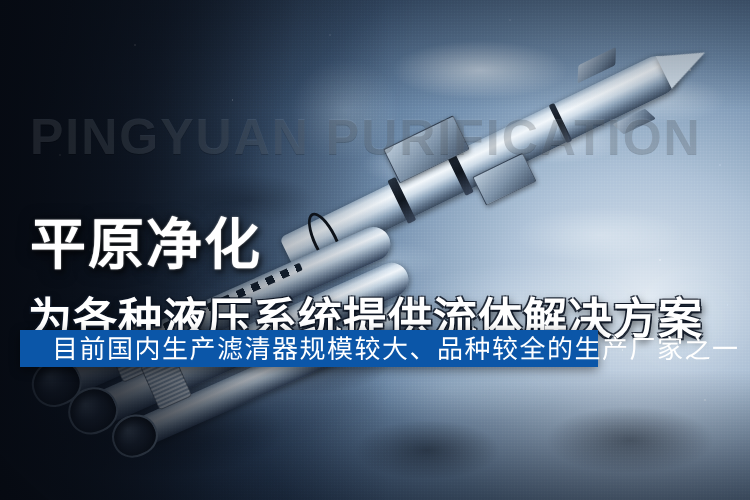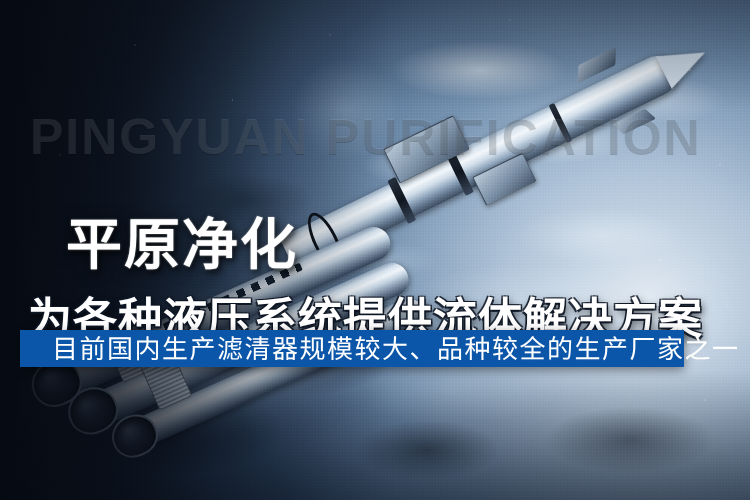--- a/index.html
+++ b/index.html
@@ -295,21 +295,20 @@
     font-size: 56px;
     font-weight: bold;
     line-height: 1.05;
     letter-spacing: 2px;
     color: #ffffff;
     text-shadow:
       0 0 2px rgba(255,255,255,0.55),
       2px 3px 6px rgba(0,0,0,0.75),
       0 2px 16px rgba(0,0,0,0.55);
     white-space: nowrap;
-    margin-left: 36px;
   }
 
   #subhead {
     position: absolute;
     left: 28px;
     top: 258px;
     font-size: 44px;
     font-weight: bold;
     line-height: 1.08;
     letter-spacing: 1px;
@@ -320,21 +319,21 @@
        1.5px -1.5px 0 rgba(14,22,36,0.85),
       -1.5px  1.5px 0 rgba(14,22,36,0.85),
        1.5px  1.5px 0 rgba(14,22,36,0.85),
        2px 4px 9px rgba(0,0,0,0.70);
   }
 
   #tagline-bar {
     position: absolute;
     left: 20px;
     top: 330px;
-    width: 664px;
+    width: 578px;
     height: 37px;
     background: #0b56a8;
     box-shadow: 0 3px 10px rgba(0,0,0,0.45);
     display: flex;
     align-items: center;
   }
   #tagline-text {
     margin-left: 32px;
     font-size: 26px;
     font-weight: normal;

